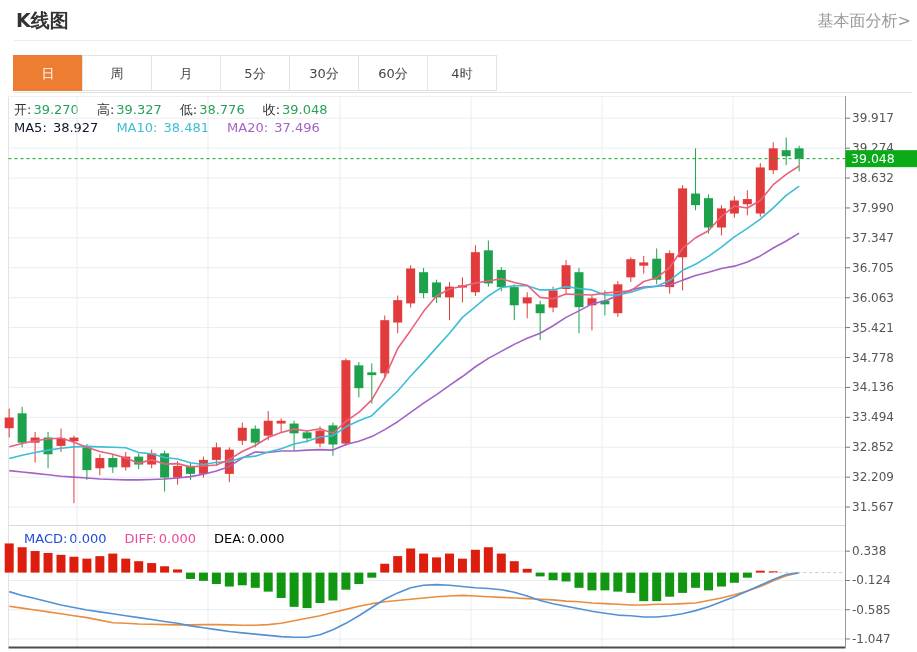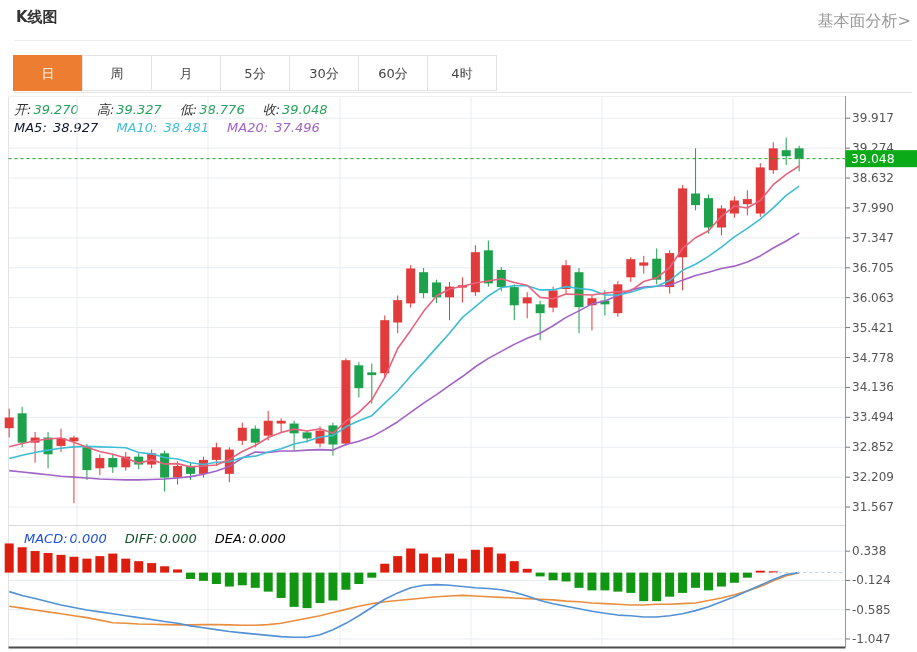--- a/index.html
+++ b/index.html
@@ -1,27 +1,27 @@
 <!DOCTYPE html>
 <html><head>
 <meta charset="utf-8">
 <style>
   html,body{margin:0;padding:0;background:#fff;}
   body{width:917px;height:652px;position:relative;overflow:hidden;
        font-family:"DejaVu Sans","Liberation Sans",sans-serif;}
-  .hdr-title{position:absolute;left:16px;top:8px;font-size:15px;font-weight:bold;color:#333;}
+  .hdr-title{position:absolute;left:16px;top:8px;font-size:19px;font-weight:bold;color:#333;}
   .hdr-link{position:absolute;right:6px;top:11px;font-size:16px;color:#999;cursor:pointer;}
   .hdr-divider{position:absolute;left:14px;right:5px;top:40px;border-bottom:1px solid #ececec;}
   .tabbar-line{position:absolute;left:14px;right:5px;top:92px;border-bottom:1px solid #e3e3e3;}
   .tabbar{position:absolute;left:14px;top:55px;display:flex;}
   .tab{width:70px;height:36px;line-height:36px;text-align:center;font-size:13px;color:#444;
        background:#fff;border:1px solid #e3e3e3;margin-left:-1px;cursor:pointer;box-sizing:border-box;}
   .tab.sel{background:#ed7d31;border-color:#ed7d31;color:#fff;}
   .inforow{position:absolute;left:14px;font-size:13px;white-space:nowrap;}
-  .inforow .itm{margin-right:18px;font-style:italic;}
+  .inforow .itm{margin-right:18px;}
   .inforow .lbl{margin-right:2px;}
   #chart-svg{position:absolute;left:0;top:0;}
   svg text{font-family:"DejaVu Sans","Liberation Sans",sans-serif;}
 </style>
 </head>
 <body>
 
 <div class="hdr-title">K线图</div>
 <div class="hdr-link">基本面分析&gt;</div>
 <div class="hdr-divider"></div>
@@ -32,21 +32,21 @@
     <div class="tab">周</div>
     <div class="tab">月</div>
     <div class="tab">5分</div>
     <div class="tab">30分</div>
     <div class="tab">60分</div>
     <div class="tab">4时</div>
   </div>
 
 <div class="inforow" style="top:101px;" id="ohlc-row"><span class="itm"><span class="lbl" style="color: rgb(51, 51, 51);">开:</span><span style="color: rgb(40, 162, 91);">39.270</span></span><span class="itm"><span class="lbl" style="color: rgb(51, 51, 51);">高:</span><span style="color: rgb(40, 162, 91);">39.327</span></span><span class="itm"><span class="lbl" style="color: rgb(51, 51, 51);">低:</span><span style="color: rgb(40, 162, 91);">38.776</span></span><span class="itm"><span class="lbl" style="color: rgb(51, 51, 51);">收:</span><span style="color: rgb(40, 162, 91);">39.048</span></span></div>
 <div class="inforow" style="top:120px;" id="ma-row"><span class="itm" style="color: #0f172a;"><span class="lbl">MA5: </span><span>38.927</span></span><span class="itm" style="color: rgb(63, 189, 214);"><span class="lbl">MA10: </span><span>38.481</span></span><span class="itm" style="color: rgb(162, 99, 198);"><span class="lbl">MA20: </span><span>37.496</span></span></div>
-<div class="inforow" style="top:531px;left:24px;" id="macd-row"><span class="itm" style="color: #1d4ed8;"><span class="lbl">MACD:</span><span>0.000</span></span><span class="itm" style="color: #14532d; margin-top: 12px;"><span class="lbl">DIFF:</span><span>0.000</span></span><span class="itm" style="color: #000000;"><span class="lbl">DEA:</span><span>0.000</span></span></div>
+<div class="inforow" style="top:531px;left:24px;" id="macd-row"><span class="itm" style="color: #1d4ed8;"><span class="lbl">MACD:</span><span>0.000</span></span><span class="itm" style="color: #ec4899; margin-top: 12px;"><span class="lbl">DIFF:</span><span>0.000</span></span><span class="itm" style="color: #000000;"><span class="lbl">DEA:</span><span>0.000</span></span></div>
 
 <svg id="chart-svg" width="917" height="652" viewBox="0 0 917 652">
     <line x1="8.5" y1="118.2" x2="845" y2="118.2" stroke="#e9edf0" stroke-width="1"></line>
     <line x1="8.5" y1="148.14451000000003" x2="845" y2="148.14451000000003" stroke="#e9edf0" stroke-width="1"></line>
     <line x1="8.5" y1="178.04245000000017" x2="845" y2="178.04245000000017" stroke="#e9edf0" stroke-width="1"></line>
     <line x1="8.5" y1="207.94038999999998" x2="845" y2="207.94038999999998" stroke="#e9edf0" stroke-width="1"></line>
     <line x1="8.5" y1="237.88490000000002" x2="845" y2="237.88490000000002" stroke="#e9edf0" stroke-width="1"></line>
     <line x1="8.5" y1="267.78284000000014" x2="845" y2="267.78284000000014" stroke="#e9edf0" stroke-width="1"></line>
     <line x1="8.5" y1="297.68077999999997" x2="845" y2="297.68077999999997" stroke="#e9edf0" stroke-width="1"></line>
     <line x1="8.5" y1="327.5787200000001" x2="845" y2="327.5787200000001" stroke="#e9edf0" stroke-width="1"></line>

